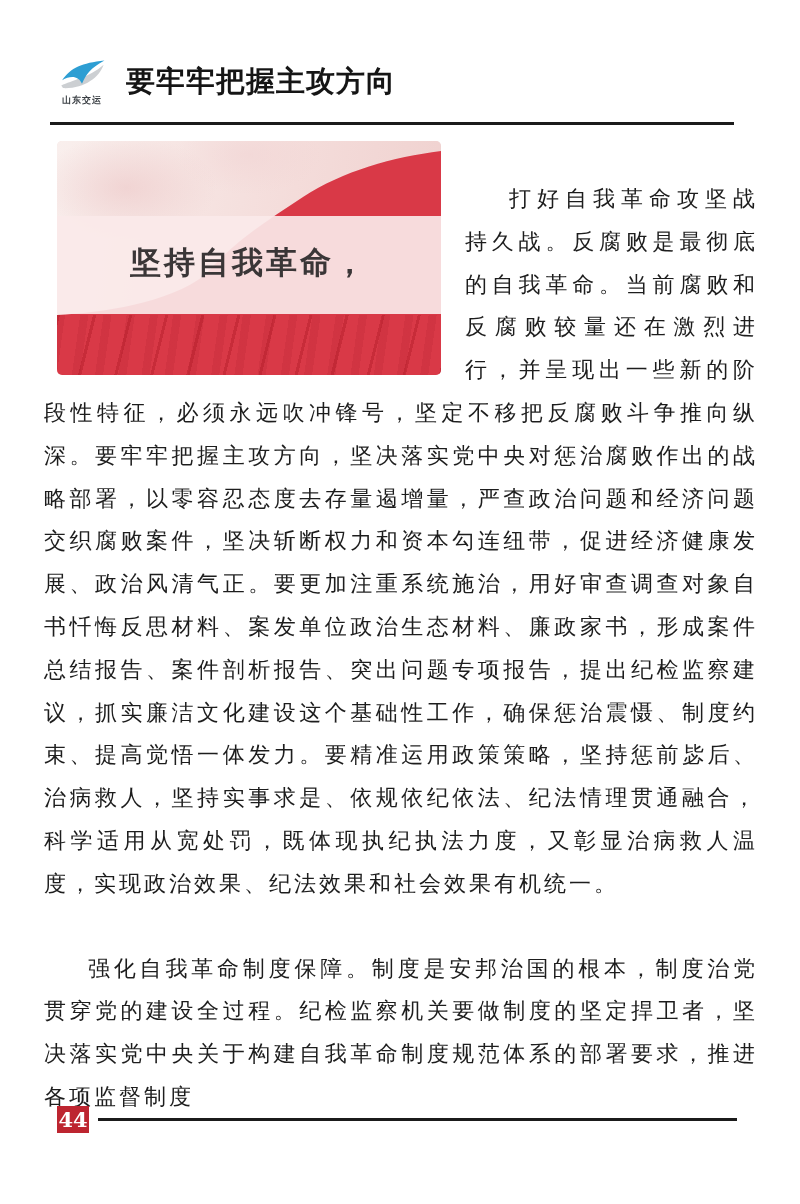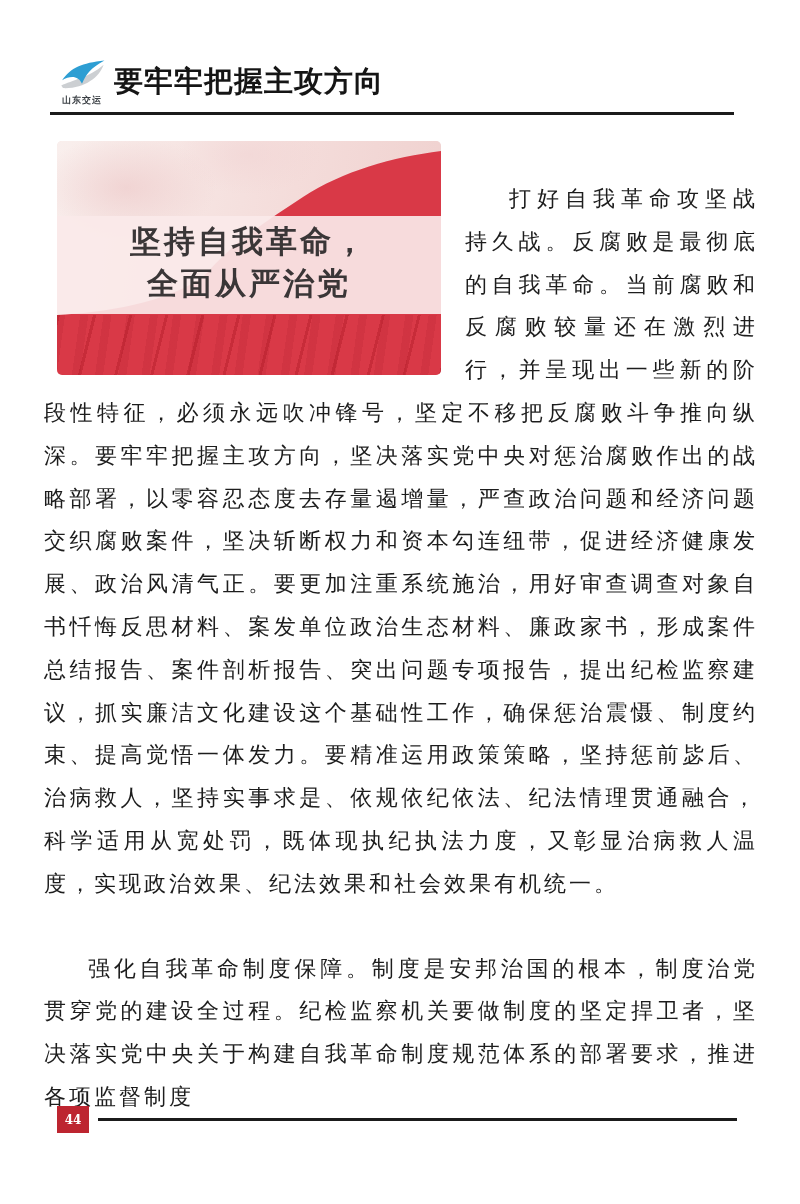--- a/index.html
+++ b/index.html
@@ -16,21 +16,22 @@
   }
 
   
   .header {
     position: absolute;
     left: 50px;
     top: 57px;
     width: 684px;
     display: flex;
     align-items: center;
-    padding-bottom: 5px;
+    gap: 12px;
+    padding-bottom: 15px;
     border-bottom: 3px solid var(--rule, #1b1b1b);
   }
   .logo {
     width: 64px;
     display: flex;
     flex-direction: column;
     align-items: center;
     justify-content: center;
   }
   .logo svg { width: 56px; height: 38px; display: block; }
@@ -123,21 +124,21 @@
     align-items: center;
     gap: 9px;
   }
   .page-badge {
     width: 32px;
     height: 27px;
     background: var(--accent-red, #bd2530);
     color: #ffffff;
     font-family: "DejaVu Serif", "Liberation Serif", serif;
     font-weight: bold;
-    font-size: 12px;
+    font-size: 21px;
     display: flex;
     align-items: center;
     justify-content: center;
     flex: 0 0 auto;
   }
   .footer-rule {
     flex: 1;
     height: 3px;
     background: var(--rule, #1b1b1b);
   }
@@ -163,21 +164,20 @@
   <div class="article">
 
     <div class="hero">
       <div class="hero-bg"></div>
       <svg class="hero-shape" viewBox="0 0 384 234" preserveAspectRatio="none">
         <path class="hero-red-path" d="M384,10 C336,16 286,30 246,56 C206,82 176,102 148,134 C112,162 44,172 0,174 L0,234 L384,234 Z"></path>
       </svg>
       <div class="hero-stripes"></div>
       <div class="hero-band">
         <div class="hero-caption">坚持自我革命，</div>
-        <div class="hero-caption">全面从严治党</div>
       </div>
     </div>
 
     <p class="indent">打好自我革命攻坚战持久战。反腐败是最彻底的自我革命。当前腐败和反腐败较量还在激烈进行，并呈现出一些新的阶段性特征，必须永远吹冲锋号，坚定不移把反腐败斗争推向纵深。要牢牢把握主攻方向，坚决落实党中央对惩治腐败作出的战略部署，以零容忍态度去存量遏增量，严查政治问题和经济问题交织腐败案件，坚决斩断权力和资本勾连纽带，促进经济健康发展、政治风清气正。要更加注重系统施治，用好审查调查对象自书忏悔反思材料、案发单位政治生态材料、廉政家书，形成案件总结报告、案件剖析报告、突出问题专项报告，提出纪检监察建议，抓实廉洁文化建设这个基础性工作，确保惩治震慑、制度约束、提高觉悟一体发力。要精准运用政策策略，坚持惩前毖后、治病救人，坚持实事求是、依规依纪依法、纪法情理贯通融合，科学适用从宽处罚，既体现执纪执法力度，又彰显治病救人温度，实现政治效果、纪法效果和社会效果有机统一。</p>
     <p class="indent">强化自我革命制度保障。制度是安邦治国的根本，制度治党贯穿党的建设全过程。纪检监察机关要做制度的坚定捍卫者，坚决落实党中央关于构建自我革命制度规范体系的部署要求，推进各项监督制度</p>
   </div>
 
   <div class="footer">
     <div class="page-badge">44</div>
     <div class="footer-rule"></div>

